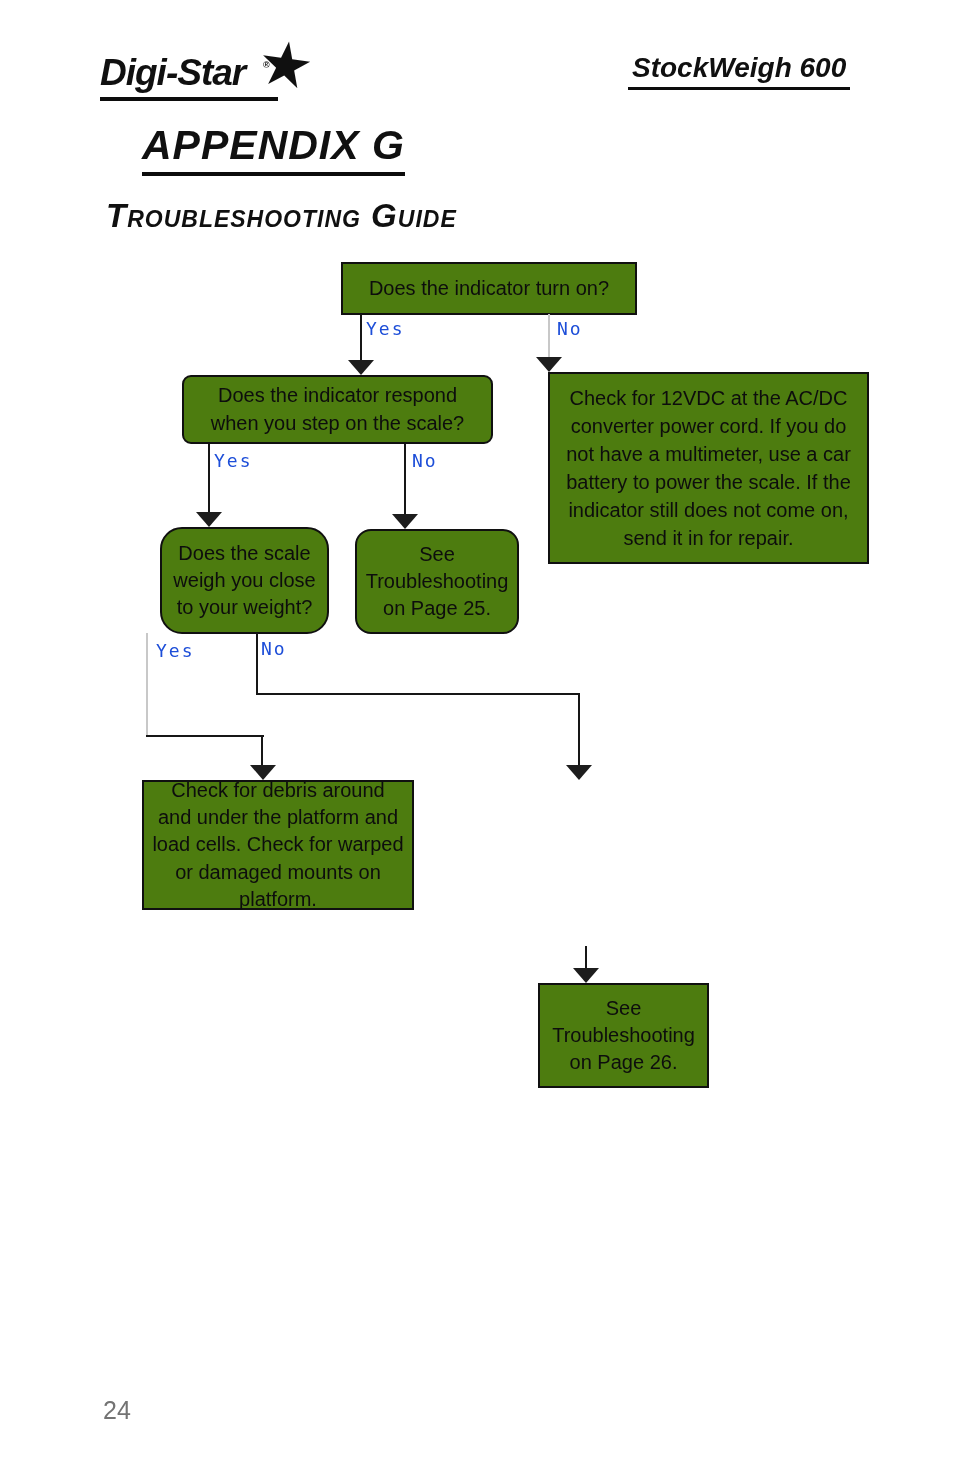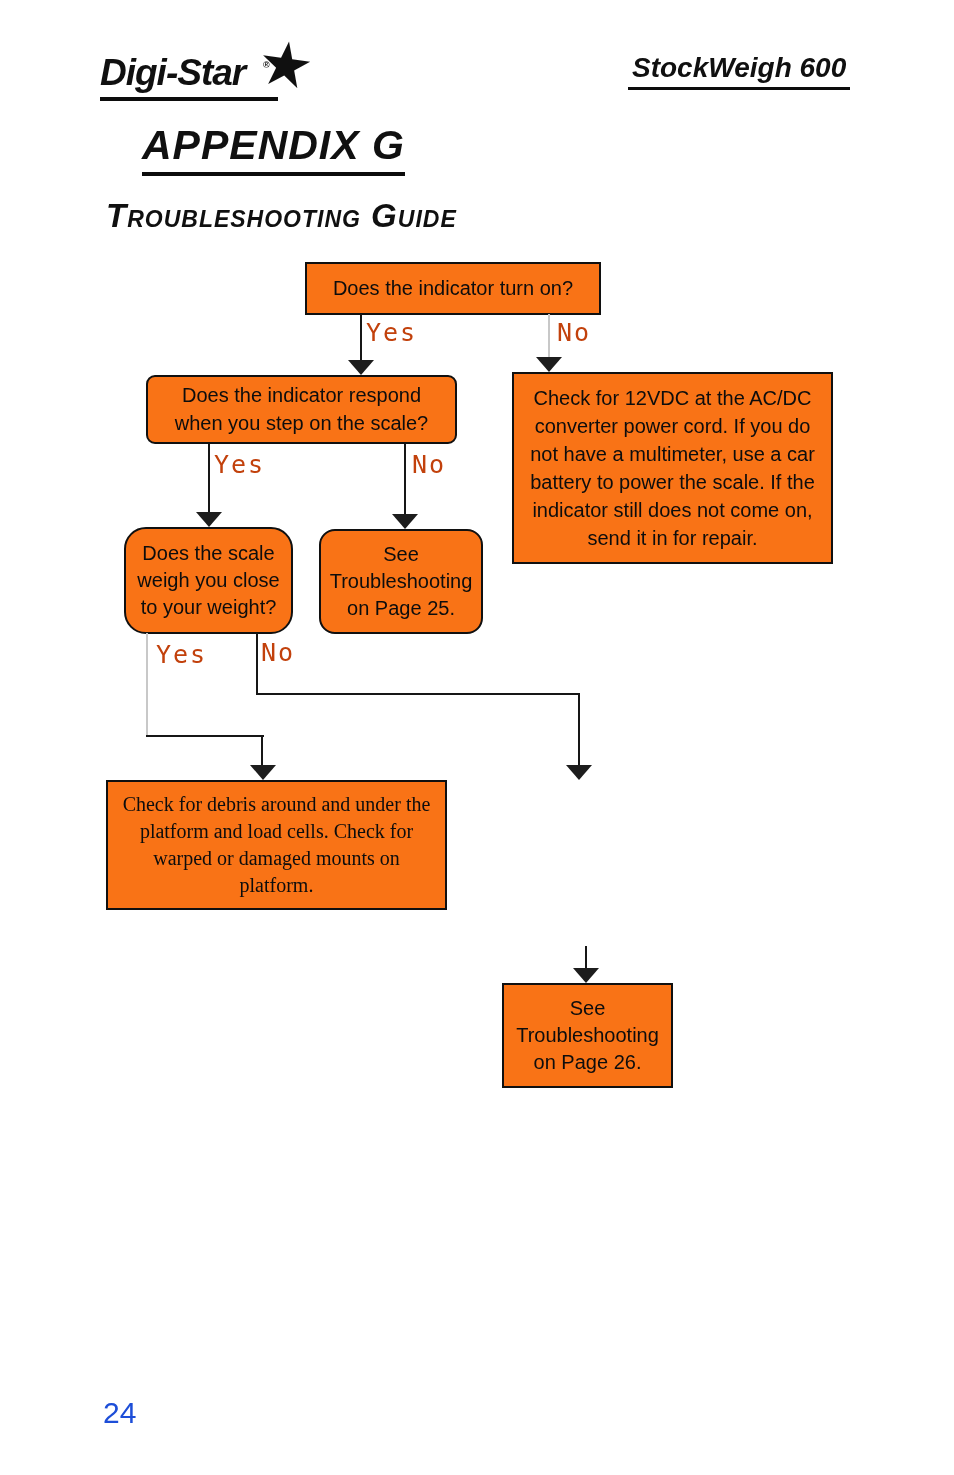--- a/index.html
+++ b/index.html
@@ -27,39 +27,39 @@
   .appendix{
     position:absolute;left:106px;top:122px;font-size:41px;font-weight:bold;font-style:italic;
     border-bottom:4px solid #0c0c0c;padding-bottom:3px;letter-spacing:1px;white-space:nowrap;margin-left:36px;
   }
   .guide{
     position:absolute;left:106px;top:197px;font-size:33px;font-weight:bold;font-style:italic;
     font-variant:small-caps;letter-spacing:1px;white-space:nowrap;
   }
   
   .box{
-    position:absolute;box-sizing:border-box;border:2px solid #101010;background:#f97316;
+    position:absolute;box-sizing:border-box;border:2px solid #101010;background:#4d7c0f;
     display:flex;align-items:center;justify-content:center;text-align:center;
-    font-size:20px;line-height:1.36;color:#0d0d0d;padding:16px 8px;
+    font-size:20px;line-height:1.36;color:#0d0d0d;padding:16px 8px;margin-left:36px;
   }
   .vline,.hline{position:absolute;background:#161616;}
   .vline{width:2px;}
   .hline{height:2px;}
   .faint{background:#c8c8c8;}
   .arrow{
     position:absolute;width:0;height:0;
     border-left:13px solid transparent;border-right:13px solid transparent;
     border-top:15px solid #1d1d1d;
   }
   .yn{
-    position:absolute;font-family:"DejaVu Sans Mono", monospace;font-size:25px;
-    color:#c2410c;letter-spacing:2px;font-weight:normal;white-space:nowrap;
+    position:absolute;font-family:"DejaVu Sans Mono", monospace;font-size:18px;
+    color:#1d4ed8;letter-spacing:2px;font-weight:normal;white-space:nowrap;
   }
   
-  .pagenum{position:absolute;left:103px;top:1396px;font-size:30px;color:#1d4ed8;}
+  .pagenum{position:absolute;left:103px;top:1396px;font-size:25px;color:#737373;}
 </style>
 </head>
 <body>
 
 <div class="page">
 
   <div class="logo">
     <span class="logo-text">Digi-Star</span>
     <span class="logo-reg">®</span>
     <span class="logo-star">★</span>
@@ -73,21 +73,21 @@
   <div class="box" style="left:305px;top:262px;width:296px;height:53px;">Does the indicator turn on?</div>
 
   <div class="box" style="left:146px;top:375px;width:311px;height:69px;border-radius:9px;">Does the indicator respond when you step on the scale?</div>
 
   <div class="box" style="left:512px;top:372px;width:321px;height:192px;line-height:1.4;">Check for 12VDC at the  AC/DC converter power cord.  If you do not have a multimeter, use a car battery to power the scale. If the indicator still does not come on, send it in for repair.</div>
 
   <div class="box" style="left:124px;top:527px;width:169px;height:107px;border-radius:22px;">Does the scale weigh you close to your weight?</div>
 
   <div class="box" style="left:319px;top:529px;width:164px;height:105px;border-radius:16px;">See Troubleshooting on Page 25.</div>
 
-  <div class="box" style="left:106px;top:780px;width:341px;height:130px;font-family:Liberation Serif, serif;">Check for debris around and under the platform and load cells. Check for warped or damaged mounts on platform.</div>
+  <div class="box" style="left:106px;top:780px;width:272px;height:130px;">Check for debris around and under the platform and load cells. Check for warped or damaged mounts on platform.</div>
 
 
   <div class="box" style="left:502px;top:983px;width:171px;height:105px;">See Troubleshooting on Page 26.</div>
 
   <div class="vline" style="left:360px;top:314px;height:49px;"></div>
   <div class="vline faint" style="left:548px;top:314px;height:46px;"></div>
   <div class="vline" style="left:208px;top:444px;height:70px;"></div>
   <div class="vline" style="left:404px;top:444px;height:72px;"></div>
 
   <div class="vline faint" style="left:146px;top:633px;height:104px;"></div>

